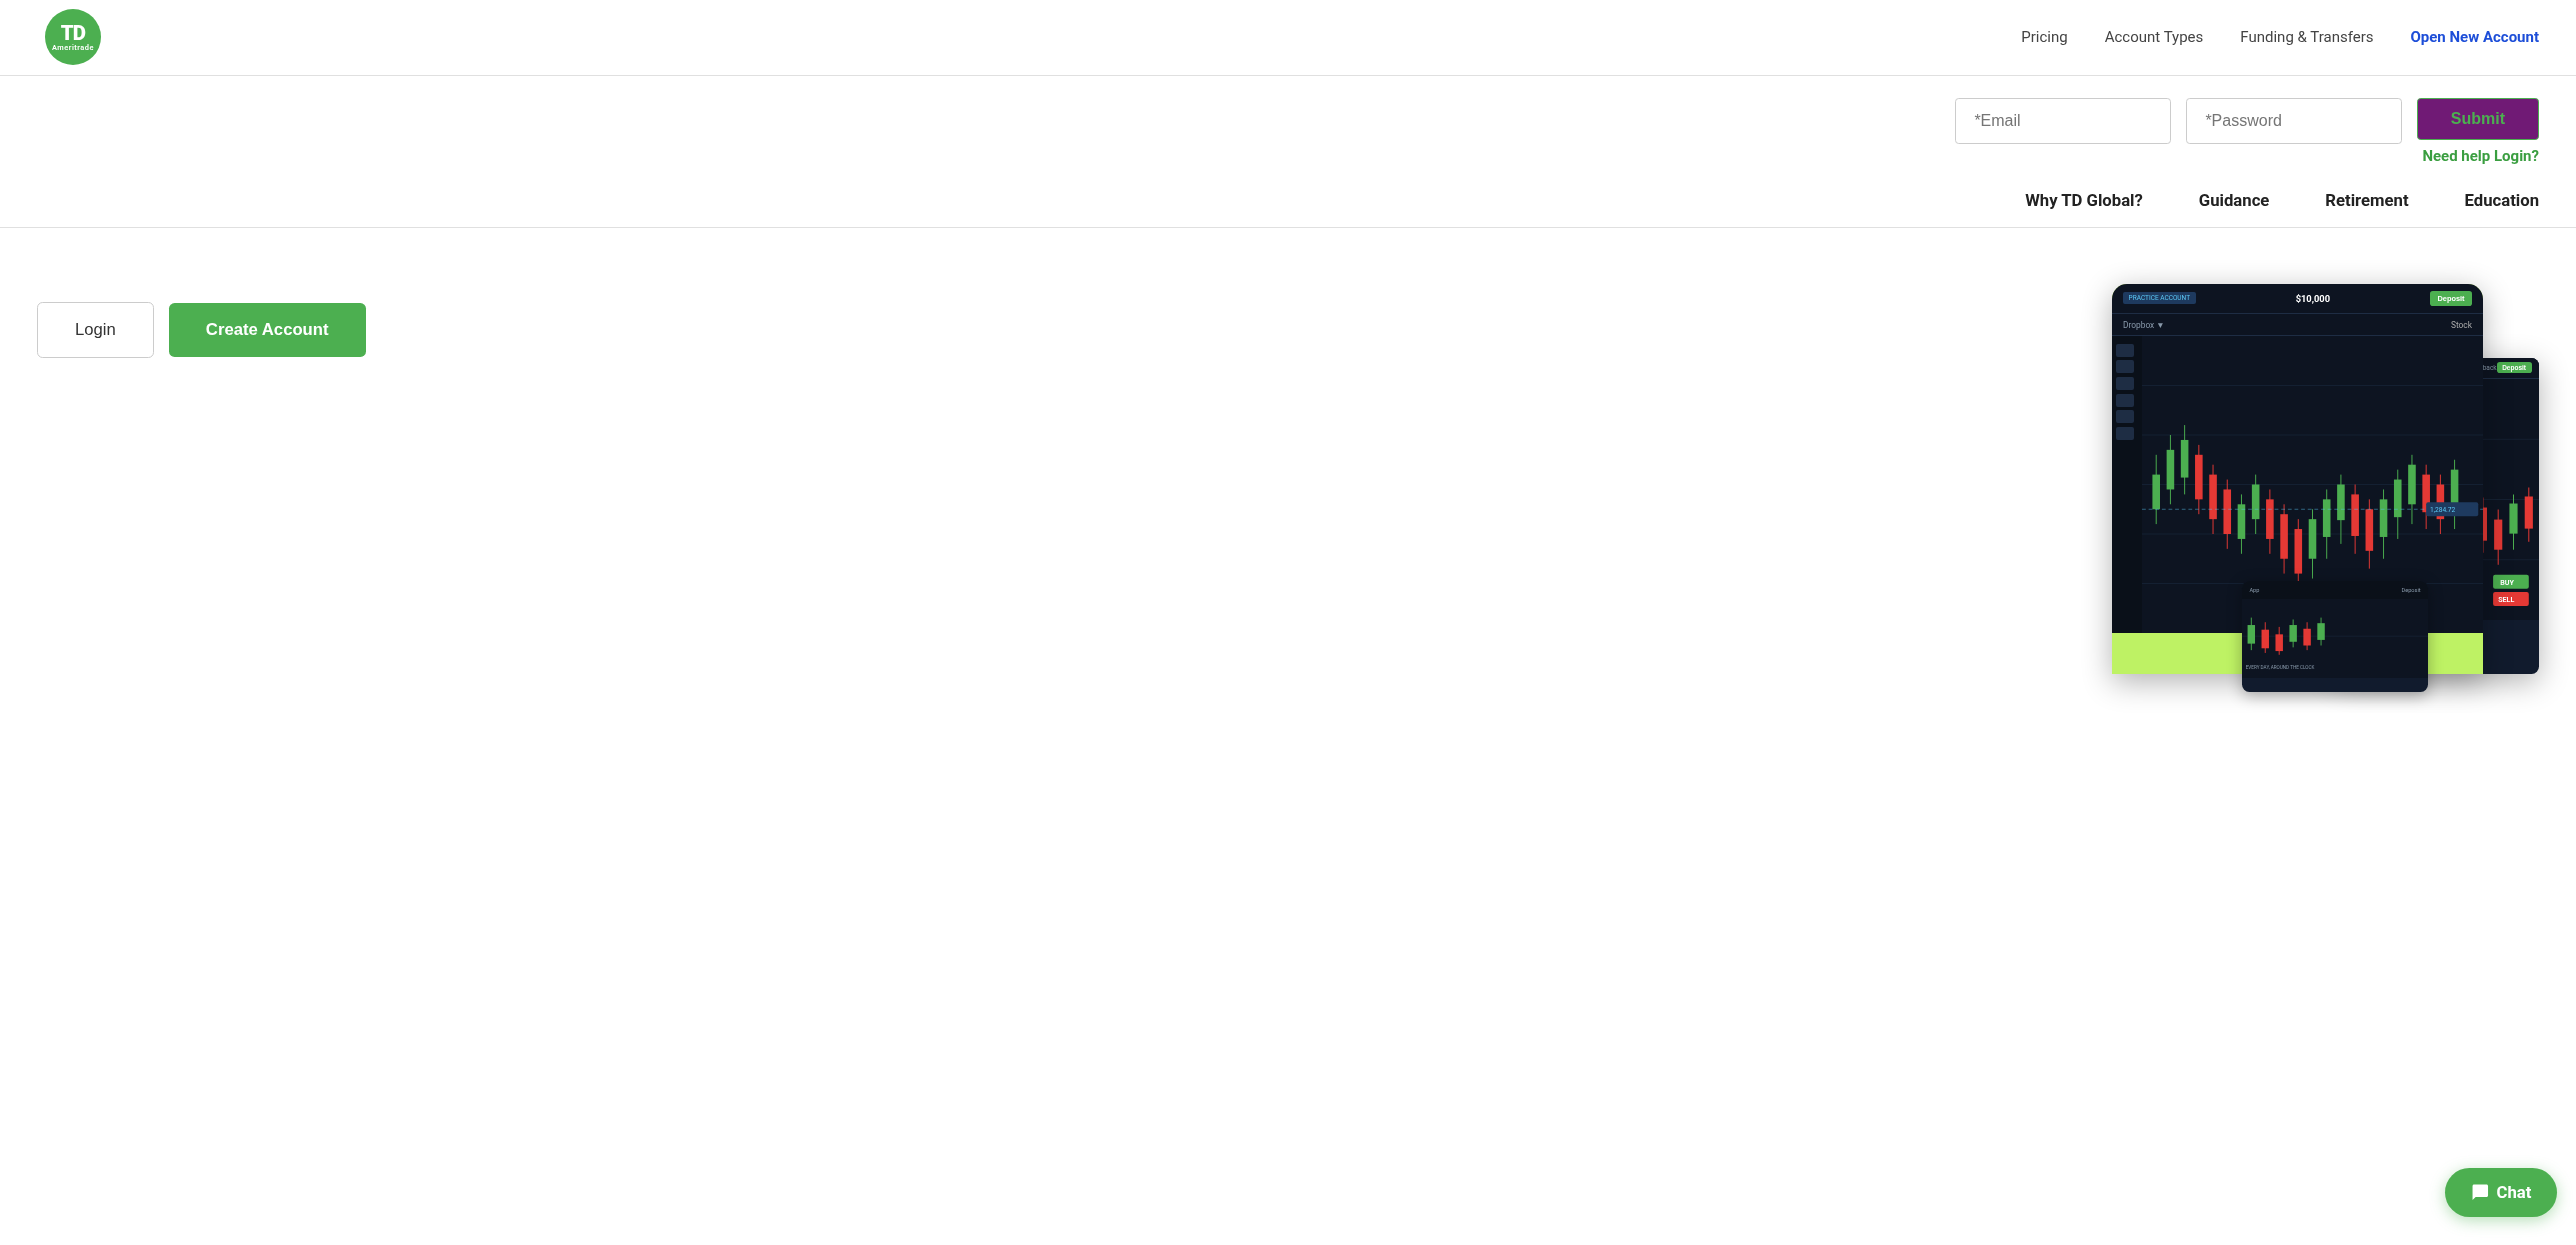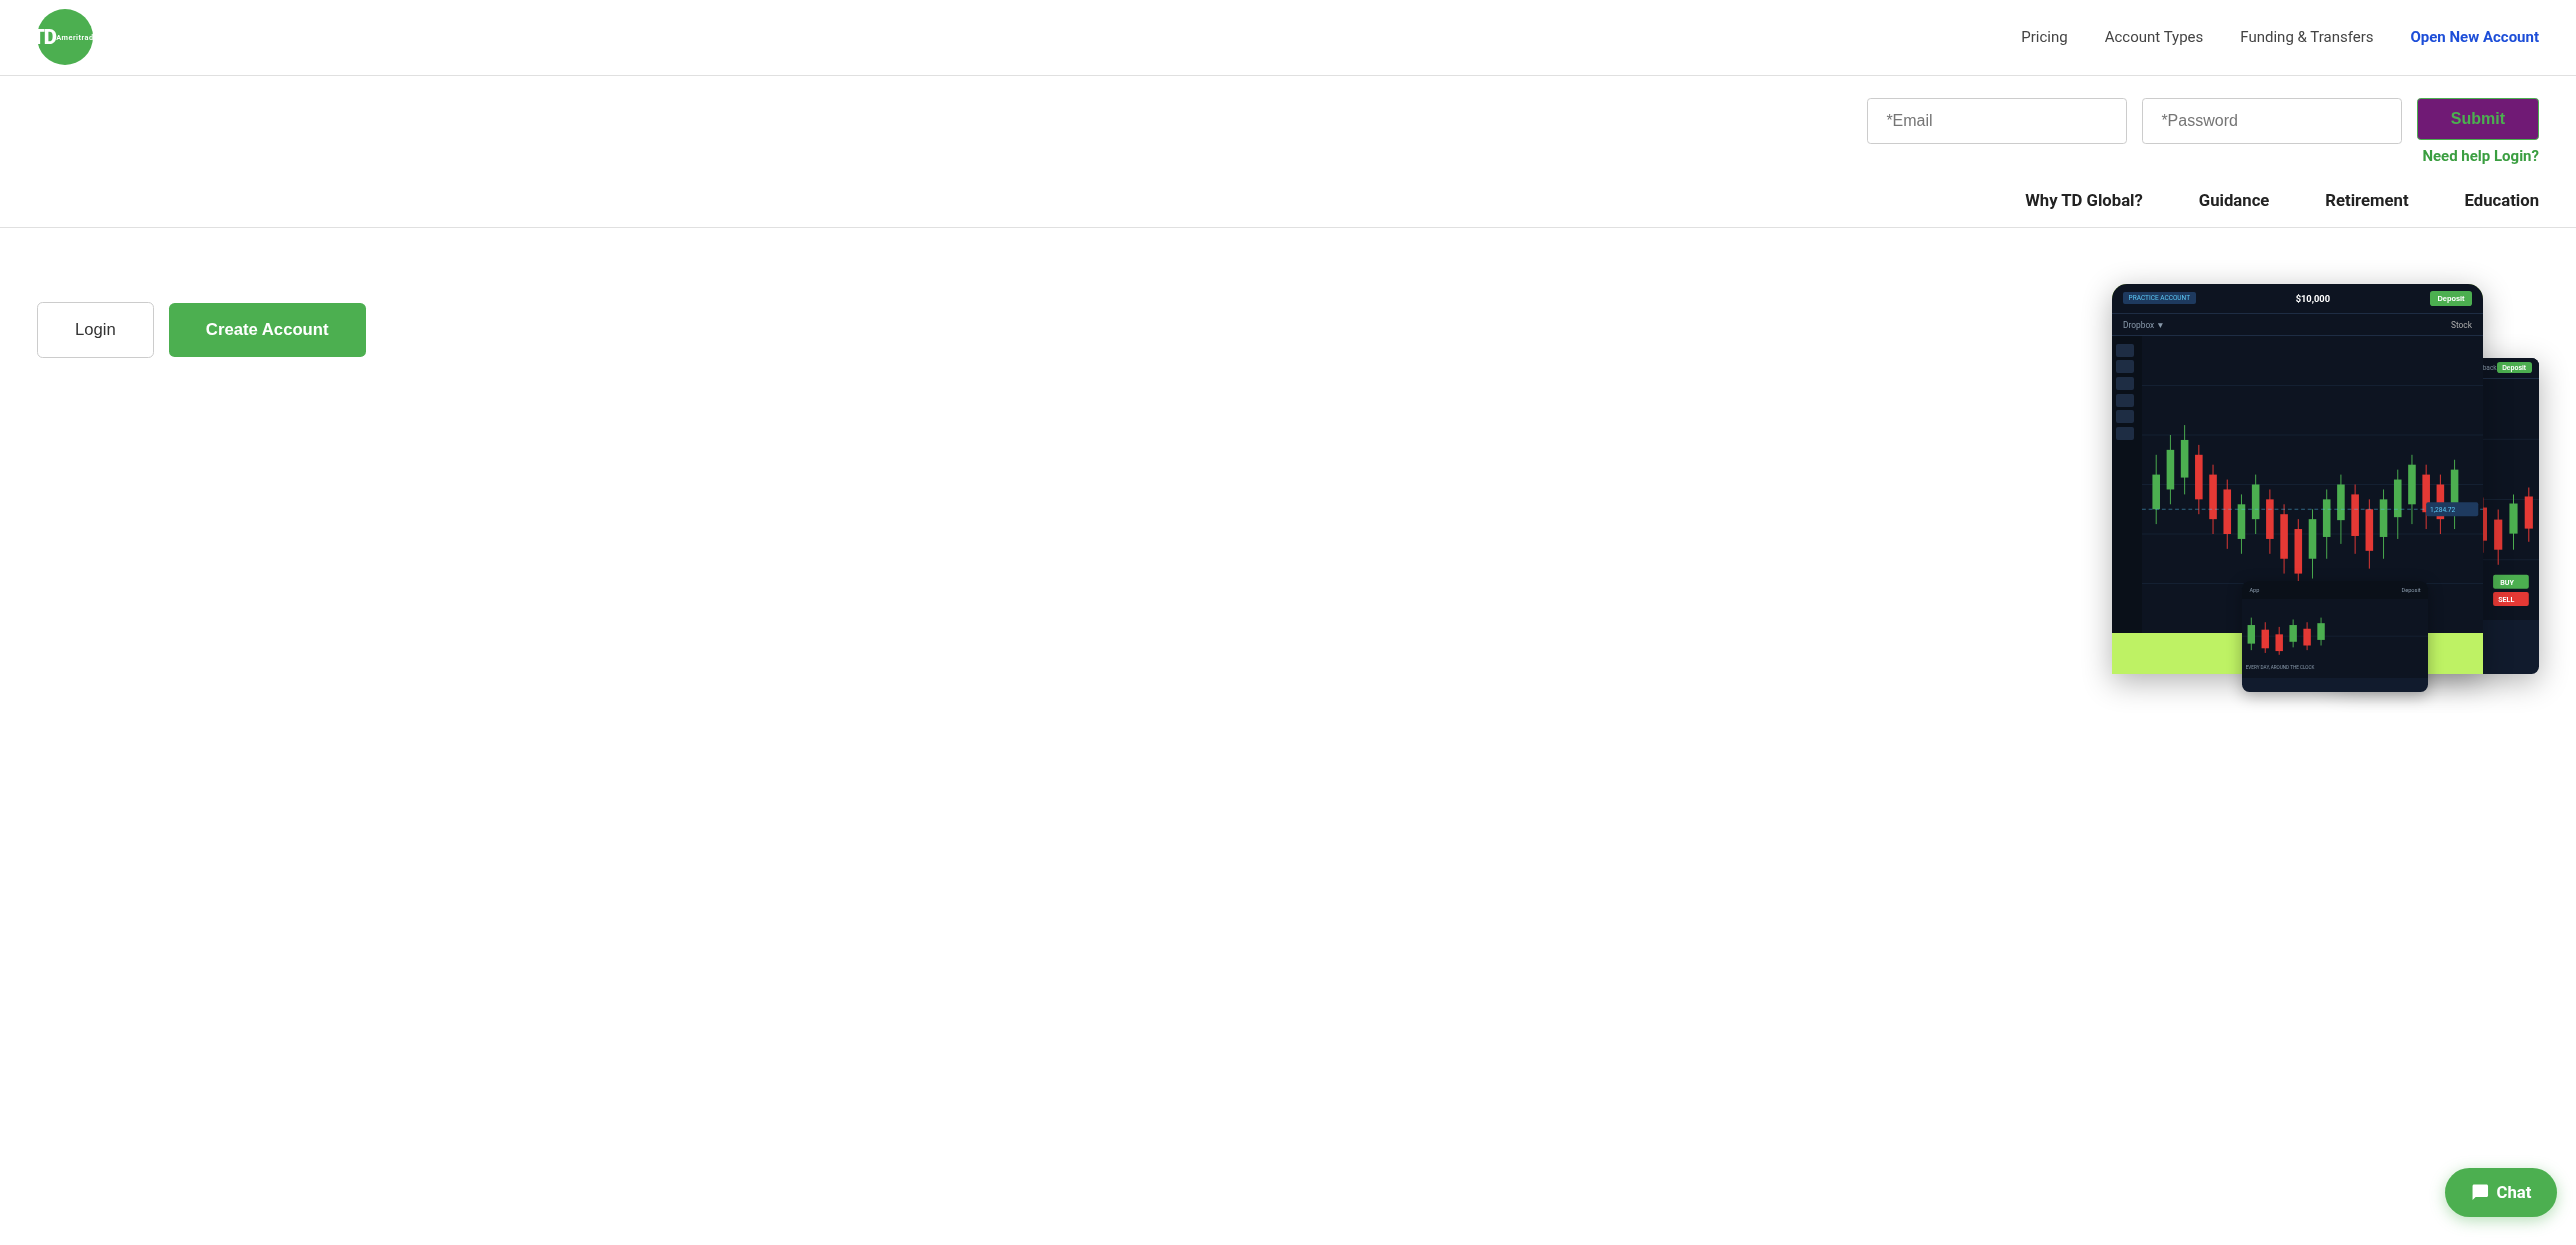--- a/index.html
+++ b/index.html
@@ -32,20 +32,22 @@
     }
 
     .td-logo {
       width: 56px;
       height: 56px;
       background: #4caf50;
       border-radius: 50%;
       display: flex;
       align-items: center;
       justify-content: center;
+      flex-direction: column;
+      margin-left: 8px;
     }
 
     .td-logo-text {
       color: white;
       font-weight: 900;
       font-size: 20.4px;
       line-height: 1;
       letter-spacing: -0.9px;
     }
 
@@ -86,21 +88,21 @@
       padding: 22px 37px 9.3px 37px;
       gap: 15px;
       flex-wrap: wrap;
     }
 
     .login-input {
       border: 0.9px solid #ccc;
       border-radius: 3.7px;
       padding: 13px 18.6px;
       font-size: 16px;
-      width: 260px;
+      width: 216px;
       color: #888;
       outline: none;
     }
 
     .submit-btn {
       background: #701a75;
       border: 1.9px solid #4caf50;
       color: #4caf50;
       border-radius: 3.7px;
       padding: 11px 33px;

